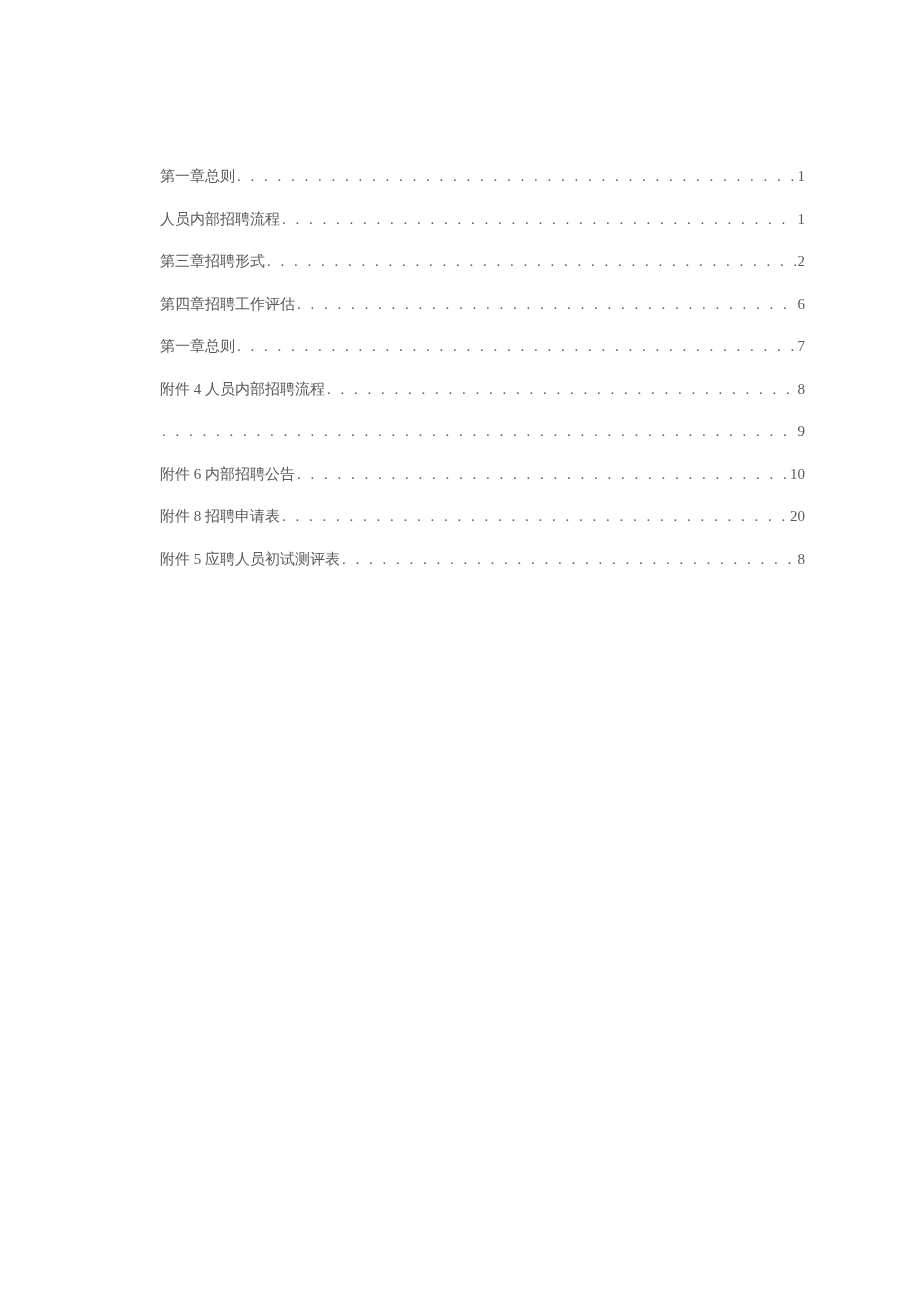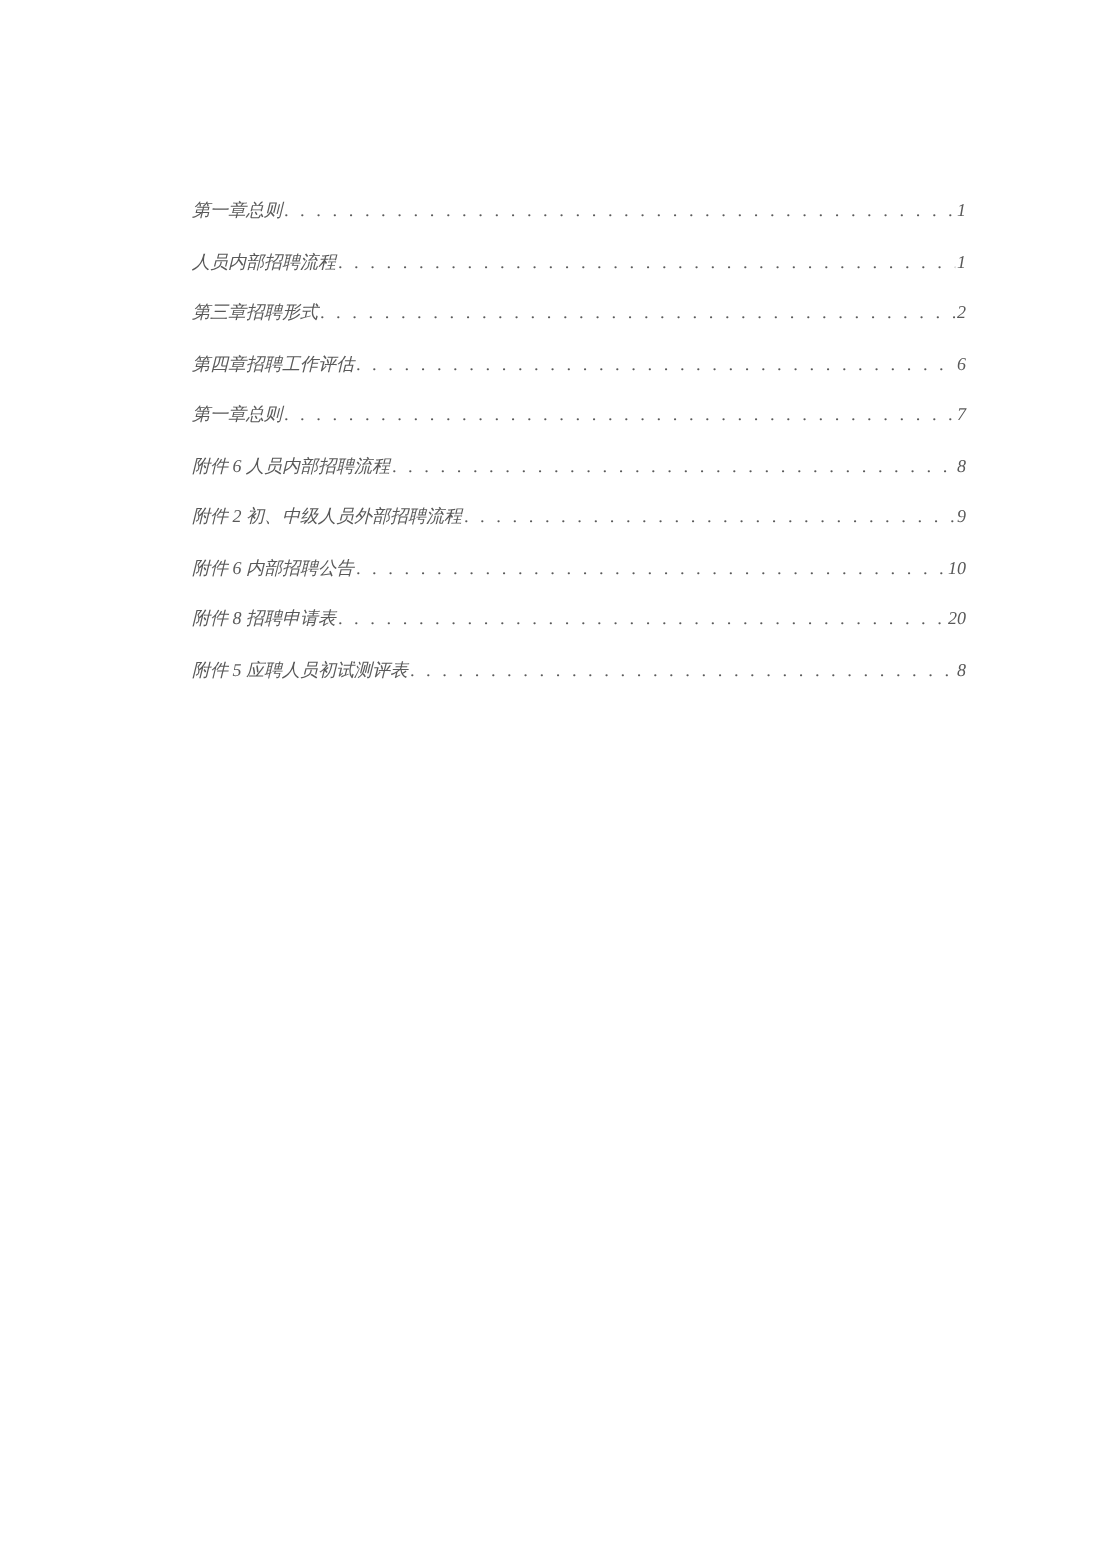--- a/index.html
+++ b/index.html
@@ -17,21 +17,20 @@
     .page {
       padding: 165px 115px 0 160px;
     }
     .toc-entry {
       display: flex;
       align-items: baseline;
       margin-bottom: 20px;
       font-size: 15px;
       color: #595959;
       line-height: 1.5;
-      font-style: italic;
     }
     .toc-title {
       white-space: nowrap;
       flex-shrink: 0;
     }
     .toc-dots {
       flex: 1;
       overflow: hidden;
       letter-spacing: 3px;
       color: #595959;
@@ -72,27 +71,26 @@
     <span class="toc-page">6</span>
   </div>
 
   <div class="toc-entry">
     <span class="toc-title">第一章总则</span>
     <span class="toc-dots">. . . . . . . . . . . . . . . . . . . . . . . . . . . . . . . . . . . . . . . . . . . . . . . . . . . . . . . . . . . . . . . . . . . . . . . . . . . . . . . . . . . . . . . . . . . . . . . . . . . . . . . . . . . . . . . . . . . . . . . .</span>
     <span class="toc-page">7</span>
   </div>
 
   <div class="toc-entry">
-    <span class="toc-title">附件 6 人员内部招聘流程</span>
+    <span class="toc-title">附件 4 人员内部招聘流程</span>
     <span class="toc-dots">. . . . . . . . . . . . . . . . . . . . . . . . . . . . . . . . . . . . . . . . . . . . . . . . . . . . . . . . . . . . . . . . . . . . . . . . . . . . . . . . . . . . . . . . . . . . . . . . . . . . . . . . . . . . . . . . . . . . . . . .</span>
     <span class="toc-page">8</span>
   </div>
 
   <div class="toc-entry">
-    <span class="toc-title">附件 2 初、中级人员外部招聘流程</span>
     <span class="toc-dots">. . . . . . . . . . . . . . . . . . . . . . . . . . . . . . . . . . . . . . . . . . . . . . . . . . . . . . . . . . . . . . . . . . . . . . . . . . . . . . . . . . . . . . . . . . . . . . . . . . . . . . . . . . . . . . . . . . . . . . . .</span>
     <span class="toc-page">9</span>
   </div>
 
   <div class="toc-entry">
     <span class="toc-title">附件 6 内部招聘公告</span>
     <span class="toc-dots">. . . . . . . . . . . . . . . . . . . . . . . . . . . . . . . . . . . . . . . . . . . . . . . . . . . . . . . . . . . . . . . . . . . . . . . . . . . . . . . . . . . . . . . . . . . . . . . . . . . . . . . . . . . . . . . . . . . . . . . .</span>
     <span class="toc-page">10</span>
   </div>
 

